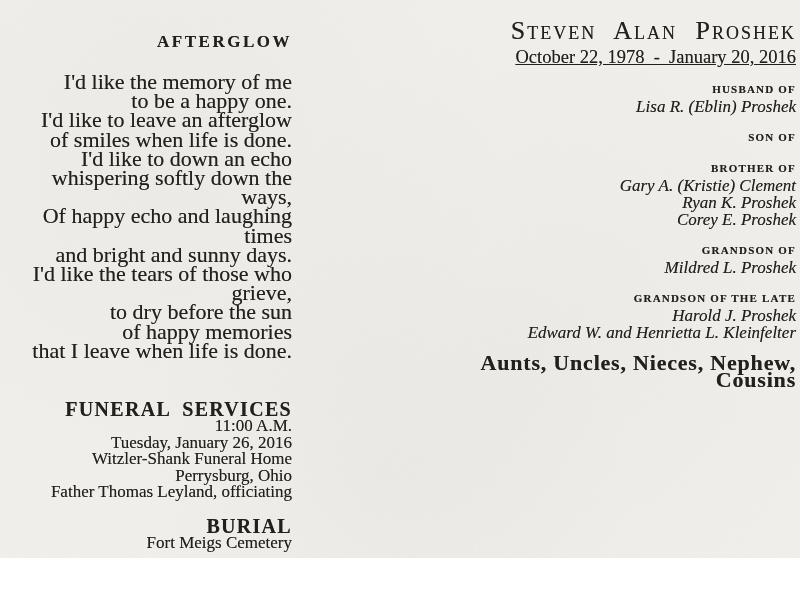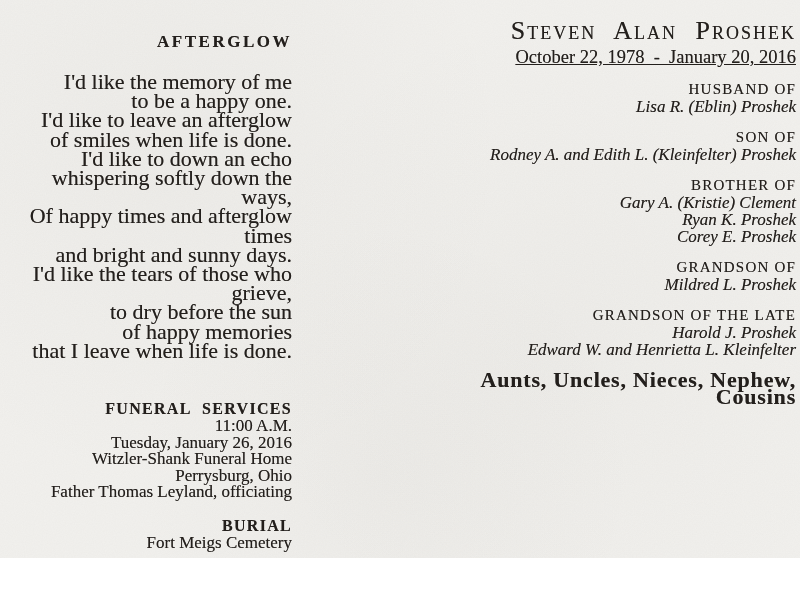--- a/index.html
+++ b/index.html
@@ -29,41 +29,41 @@
 
   .poem-title {
     margin-top: 24px;
     font-size: 17px; font-weight: bold;
     letter-spacing: 2.5px; line-height: 20px;
   }
   .poem { margin-top: 20px; font-size: 22px; line-height: 19.2px; }
 
   .svc-block { margin-top: 40px; }
   .svc-heading {
-    font-size: 16px; font-weight: bold;
+    font-size: 20px; font-weight: bold;
     letter-spacing: 1.3px; word-spacing: 6px; line-height: 18px;
   }
   .svc-lines { font-size: 17px; line-height: 16.6px; }
   .burial-block { margin-top: 16px; font-family: Liberation Serif, serif; }
 
   .deceased-name {
     margin-top: 8px;
     font-size: 26px; line-height: 30px;
     font-variant: small-caps;
     letter-spacing: 2px; word-spacing: 10px;
   }
   .dates {
     font-size: 18.5px; line-height: 22px;
     white-space: pre-wrap;
     text-decoration: underline;
   }
   .relations { margin-top: 12px; }
   .section { margin-bottom: 13px; }
   .sec-heading {
-    font-size: 15px; font-weight: normal;
+    font-size: 11px; font-weight: bold;
     letter-spacing: 1.2px; line-height: 18px;
   }
   .sec-line { font-size: 17px; line-height: 17px; font-style: italic; }
   .closing-line {
     margin-top: 13px;
     font-size: 22px; font-weight: bold;
     letter-spacing: 0.8px; line-height: 17px;
   }
 </style>
 </head>
@@ -83,21 +83,21 @@
     <div class="col col-left">
       <div class="poem-title">AFTERGLOW</div>
 
       <div class="poem">
         <div>I'd like the memory of me</div>
         <div>to be a happy one.</div>
         <div>I'd like to leave an afterglow</div>
         <div>of smiles when life is done.</div>
         <div>I'd like to down an echo</div>
         <div>whispering softly down the ways,</div>
-        <div>Of happy times and afterglow times</div>
+        <div>Of happy echo and laughing times</div>
         <div>and bright and sunny days.</div>
         <div>I'd like the tears of those who grieve,</div>
         <div>to dry before the sun</div>
         <div>of happy memories</div>
         <div>that I leave when life is done.</div>
       </div>
 
       <div class="svc-block">
         <div class="svc-heading">FUNERAL SERVICES</div>
         <div class="svc-lines">
@@ -124,21 +124,20 @@
       <div class="relations">
 
         <div class="section">
           <div class="sec-heading">HUSBAND OF</div>
           <div class="sec-line">Lisa R. (Eblin) Proshek</div>
         </div>
 
 
         <div class="section">
           <div class="sec-heading">SON OF</div>
-          <div class="sec-line">Rodney A. and Edith L. (Kleinfelter) Proshek</div>
         </div>
 
         <div class="section">
           <div class="sec-heading">BROTHER OF</div>
           <div class="sec-line">Gary A. (Kristie) Clement</div>
           <div class="sec-line">Ryan K. Proshek</div>
           <div class="sec-line">Corey E. Proshek</div>
         </div>
 
         <div class="section">

